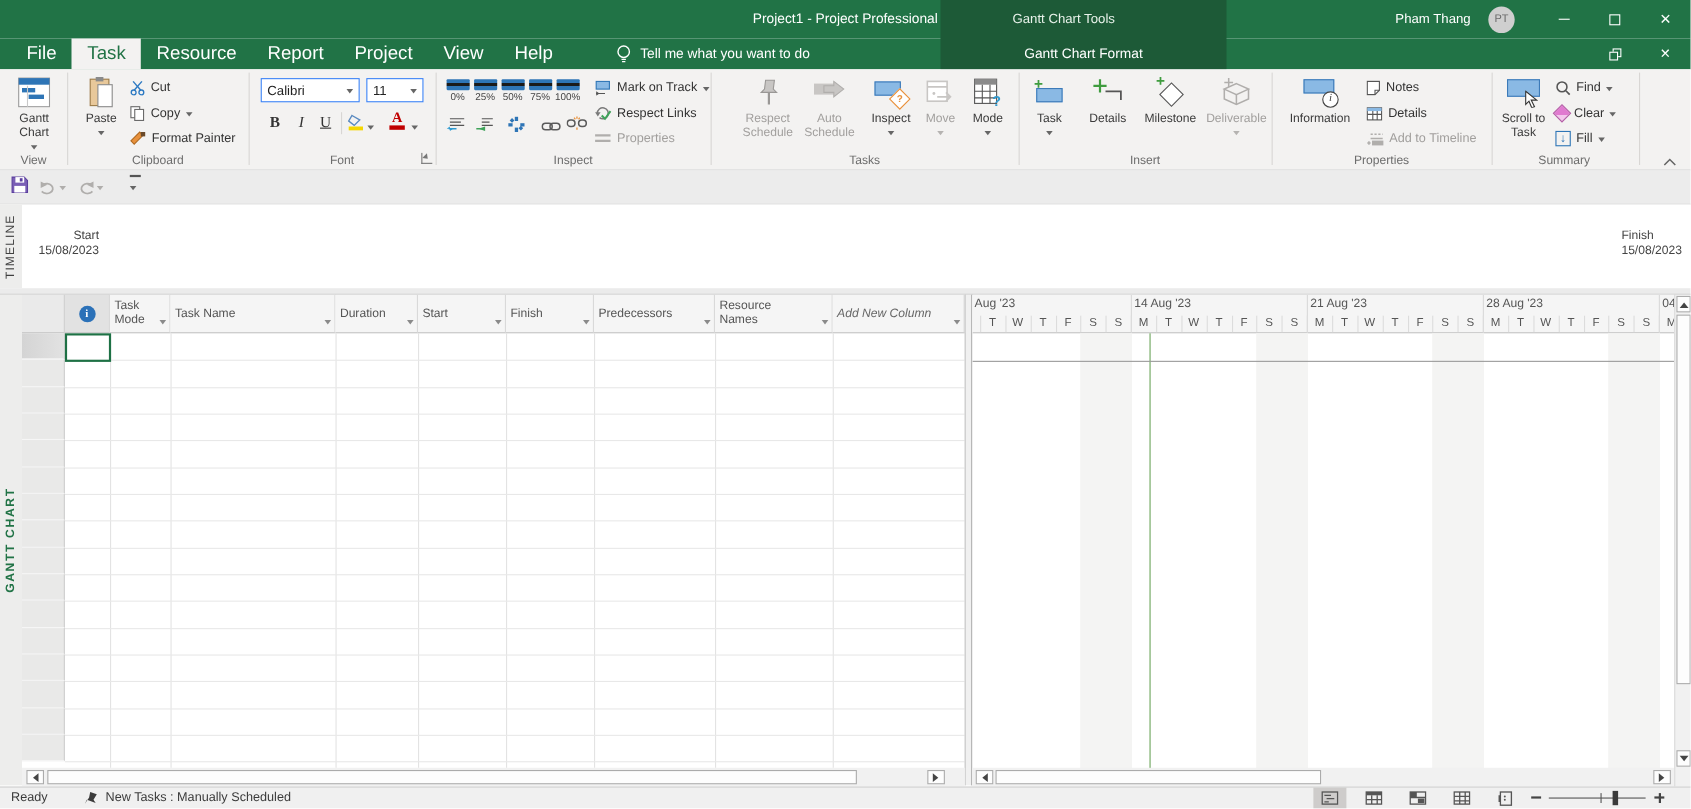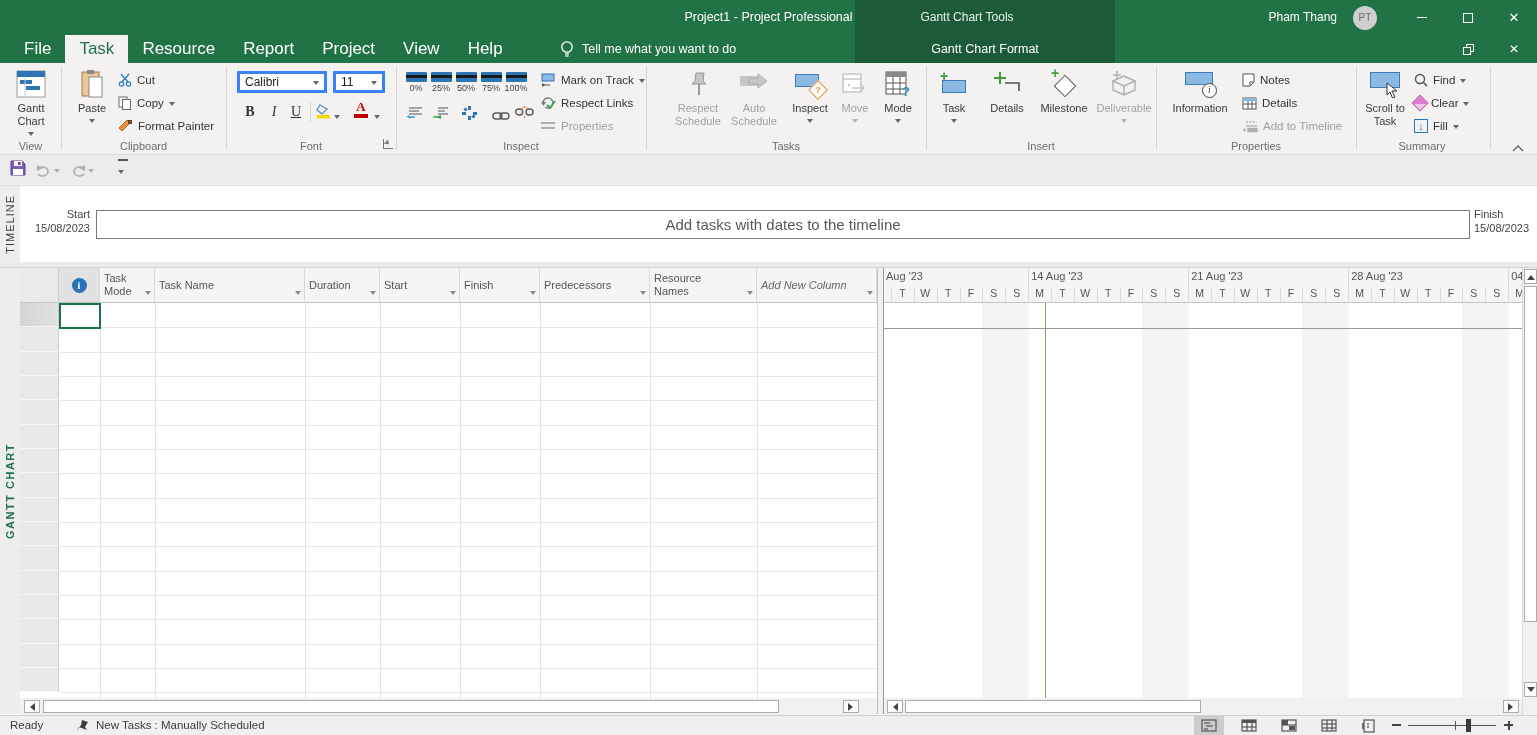--- a/index.html
+++ b/index.html
@@ -25,21 +25,21 @@
   #ribbon{left:0;top:63px;width:1537px;height:92px;background:#f3f2f1;border-bottom:1px solid #dadada}
   .gsep{top:66px;width:1px;height:84px;background:#d8d6d4}
   .glabel{top:140px;font-size:11px;color:#6d6d6d;text-align:center}
   .bb{text-align:center;font-size:11px;color:#3b3b3b;line-height:13px}
   .bb .ic{height:32px;display:flex;align-items:center;justify-content:center;margin-bottom:2px}
   .bb.dis{color:#a19f9d}
   .sbtn{display:flex;align-items:center;gap:5px;font-size:11.5px;color:#333;height:20px}
   .sbtn.dis{color:#a19f9d}
   .caret{width:0;height:0;border:3px solid transparent;border-top:4px solid #666;display:inline-block;margin-top:4px}
   .bb.dis .caret,.sbtn.dis .caret{border-top-color:#b5b3b1}
-  .combo{background:#fff;border:3px solid #3b82f6;height:22px;display:flex;align-items:center;justify-content:space-between;padding:0 5px;font-size:12px;color:#222}
+  .combo{background:#fff;border:1px solid #3b82f6;height:22px;display:flex;align-items:center;justify-content:space-between;padding:0 5px;font-size:12px;color:#222}
   .pctbtn{width:24px;text-align:center;font-size:9px;color:#444}
   .pct-bar{width:21px;height:10px;margin:0 auto 1px auto;background:linear-gradient(#2e75b6 3px,#1a1a1a 3px,#1a1a1a 6px,#2e75b6 6px);border-radius:1px}
   .taskbar{width:24px;height:13px;background:#8ab9e4;border:1px solid #3c7ab8;position:relative}
   .plus{color:#3f9c3f;font-weight:bold;font-size:14px;line-height:10px}
   .diamond{width:13px;height:13px;border:1.5px solid #555;transform:rotate(45deg);background:#fff}
   .circ-i{width:15px;height:15px;border-radius:50%;border:1.5px solid #444;color:#444;font-size:10px;line-height:12px;text-align:center;font-style:italic;font-family:"Liberation Serif",serif}
   .fillbox{width:14px;height:14px;border:1px solid #2e75b6;color:#2e75b6;font-size:11px;line-height:12px;text-align:center}
   .eraser{width:12px;height:12px;transform:rotate(45deg);background:linear-gradient(135deg,#e07ad0 60%,#f3c6ec 60%);border:1px solid #b35aa6}
   .launcher{width:10px;height:10px;border-left:1px solid #777;border-bottom:1px solid #777;position:relative}
   .launcher::after{content:"";position:absolute;right:1px;bottom:1px;width:0;height:0;border:3px solid transparent;border-left:4px solid #777;transform:rotate(45deg)}
@@ -529,23 +529,20 @@
   </div>
 </div>
 
 <div class="abs" id="tlpane">
   <div class="edge-strip" style="position:absolute;left:0;top:0;height:76px">
     <span class="vtext">TIMELINE</span>
   </div>
   <div class="abs tl-lbl" style="left:30px;top:21px;width:60px;text-align:right">
     <div>Start</div>
     <div>15/08/2023</div>
-  </div>
-  <div class="abs" id="tl-box">
-    <span>Add tasks with dates to the timeline</span>
   </div>
   <div class="abs tl-lbl" style="left:1474px;top:21px;width:60px;text-align:left">
     <div>Finish</div>
     <div>15/08/2023</div>
   </div>
 </div>
 <div class="abs" id="hsplit"></div>
 
 <div class="abs" id="gantt-strip">
   <span class="vtext">GANTT CHART</span>

